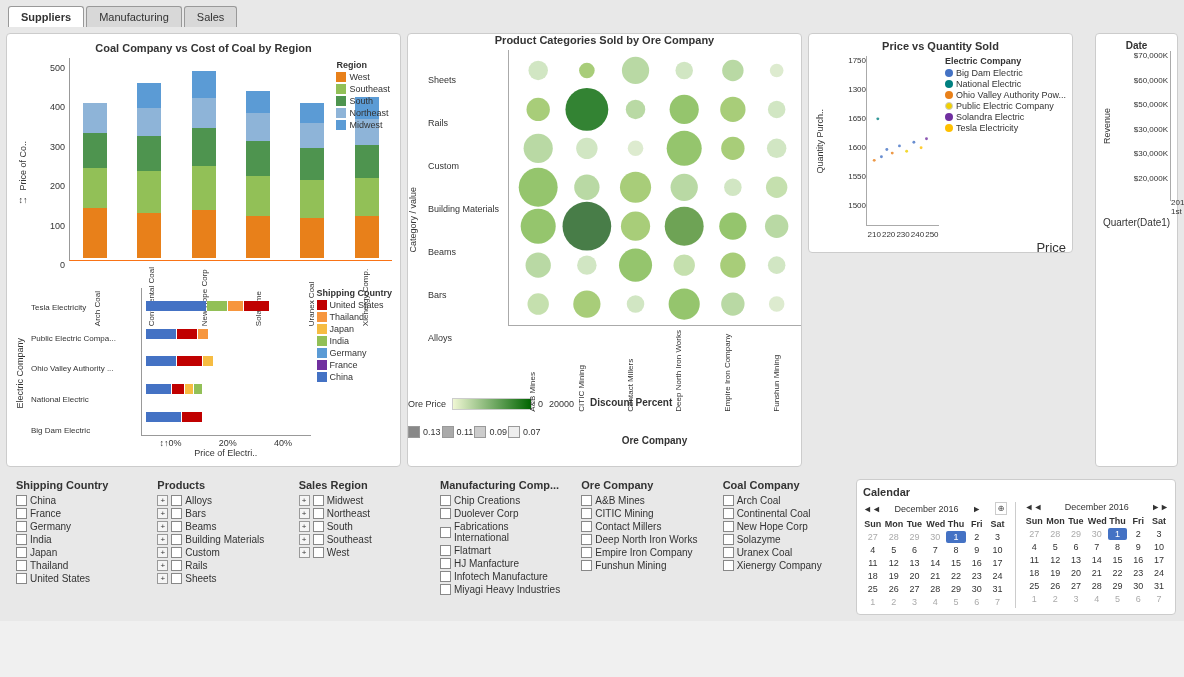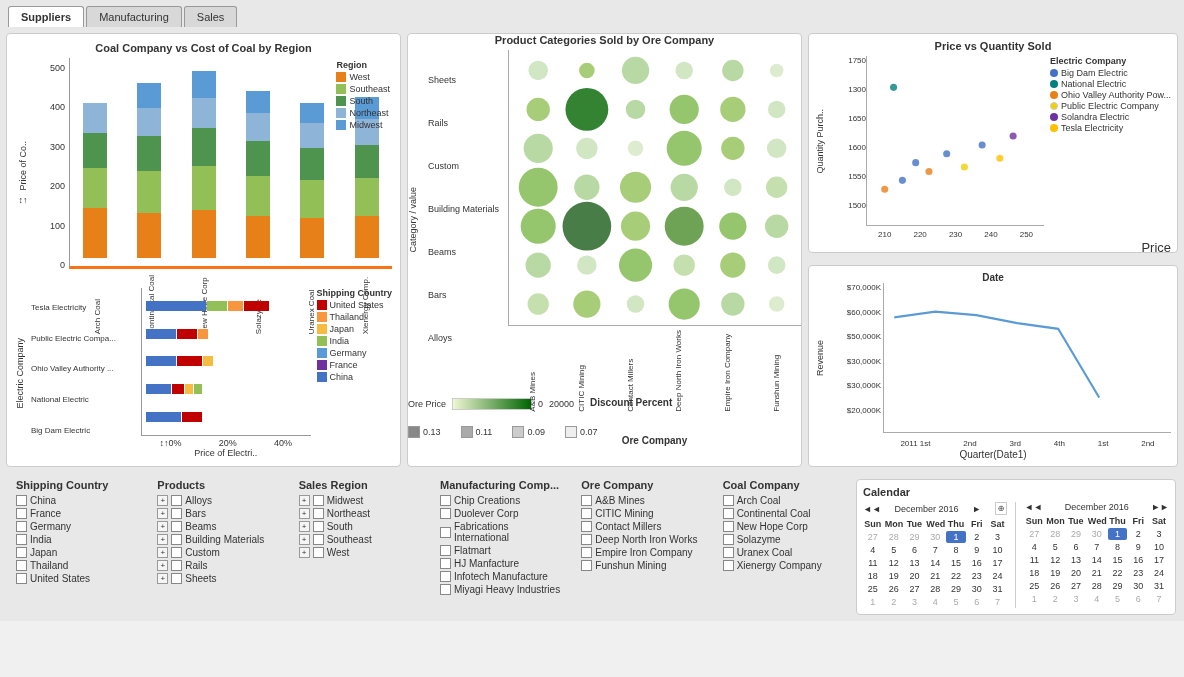--- a/index.html
+++ b/index.html
@@ -6,29 +6,29 @@
     body { font-family: Arial, sans-serif; font-size: 11px; background: #f0f0f0; color: #333; width: 1184px; }
 
     .top-tabs { display: flex; gap: 2px; padding: 6px 8px 0; background: #e8e8e8; }
     .tab { padding: 4px 12px; border: 1px solid #999; border-bottom: none; border-radius: 3px 3px 0 0; cursor: pointer; background: #d8d8d8; font-size: 11px; }
     .tab.active { background: #fff; font-weight: bold; }
 
     .main-area { display: flex; padding: 6px; gap: 6px; background: #e8e8e8; }
 
     .left-panel { border: 1px solid #ccc; background: #fff; border-radius: 4px; padding: 8px; width: 395px; flex-shrink: 0; }
     .center-panel { border: 1px solid #ccc; background: #fff; border-radius: 4px; padding: 0; flex: 1; }
-    .right-panel { width: 370px; flex-shrink: 0; display: flex; flex-direction: column; gap: 12px; }
+    .right-panel { width: 370px; flex-shrink: 0; display: flex; flex-direction: row; gap: 22px; }
 
     .chart-title { text-align: center; font-size: 11px; font-weight: bold; margin-bottom: 4px; }
 
     
     .bar-chart-container { height: 230px; position: relative; display: flex; }
     .bar-chart-yaxis { width: 38px; display: flex; flex-direction: column; justify-content: space-between; align-items: flex-end; padding-right: 4px; font-size: 9px; padding-top: 5px; padding-bottom: 18px; }
     .bar-chart-main { flex: 1; display: flex; flex-direction: column; }
-    .bar-chart-area { flex: 1; display: flex; align-items: flex-end; gap: 4px; padding-bottom: 8px; border-left: 1px solid #999; border-bottom: 3px solid #f97316; position: relative; }
+    .bar-chart-area { flex: 1; display: flex; align-items: flex-end; gap: 4px; padding-bottom: 2px; border-left: 1px solid #999; border-bottom: 1px solid #f97316; position: relative; }
     .bar-group { display: flex; flex-direction: column; align-items: center; gap: 1px; flex: 1; }
     .stacked-bar { width: 24px; display: flex; flex-direction: column; justify-content: flex-end; }
     .bar-segment { width: 100%; }
     .bar-xlabel { font-size: 8px; writing-mode: vertical-rl; transform: rotate(180deg); margin-top: 4px; white-space: nowrap; color: #333; }
 
     .legend-box { position: absolute; right: 2px; top: 2px; font-size: 9px; }
     .legend-item { display: flex; align-items: center; gap: 3px; margin-bottom: 2px; }
     .legend-color { width: 10px; height: 10px; flex-shrink: 0; }
 
     
@@ -59,21 +59,21 @@
     .cal-header { display: flex; align-items: center; justify-content: space-between; margin-bottom: 3px; font-size: 9px; }
     .cal-nav { cursor: pointer; }
     .cal-grid { display: grid; grid-template-columns: repeat(7, 1fr); gap: 1px; }
     .cal-cell { text-align: center; padding: 1px; font-size: 9px; min-width: 14px; }
     .cal-cell.header { font-weight: bold; }
     .cal-cell.today { background: #4472c4; color: white; border-radius: 2px; }
     .cal-cell.other-month { color: #aaa; }
 
     .ore-price-legend { display: flex; align-items: center; gap: 6px; font-size: 9px; margin-top: 4px; }
     .gradient-bar { width: 80px; height: 12px; background: linear-gradient(to right, #f0f7d4, #006400); border: 1px solid #ccc; }
-    .discount-legend { display: flex; align-items: center; gap: 20px; font-size: 9px; }
+    .discount-legend { display: flex; align-items: center; gap: 1px; font-size: 9px; }
     .disc-item { display: flex; align-items: center; gap: 3px; }
     .disc-square { width: 12px; height: 12px; border: 1px solid #999; }
     .scatter-legend-item { display: flex; align-items: center; gap: 3px; margin-bottom: 1px; }
     .scatter-dot { width: 8px; height: 8px; border-radius: 50%; }
   </style>
 </head>
 <body>
 
 <div>
   <div class="top-tabs">

